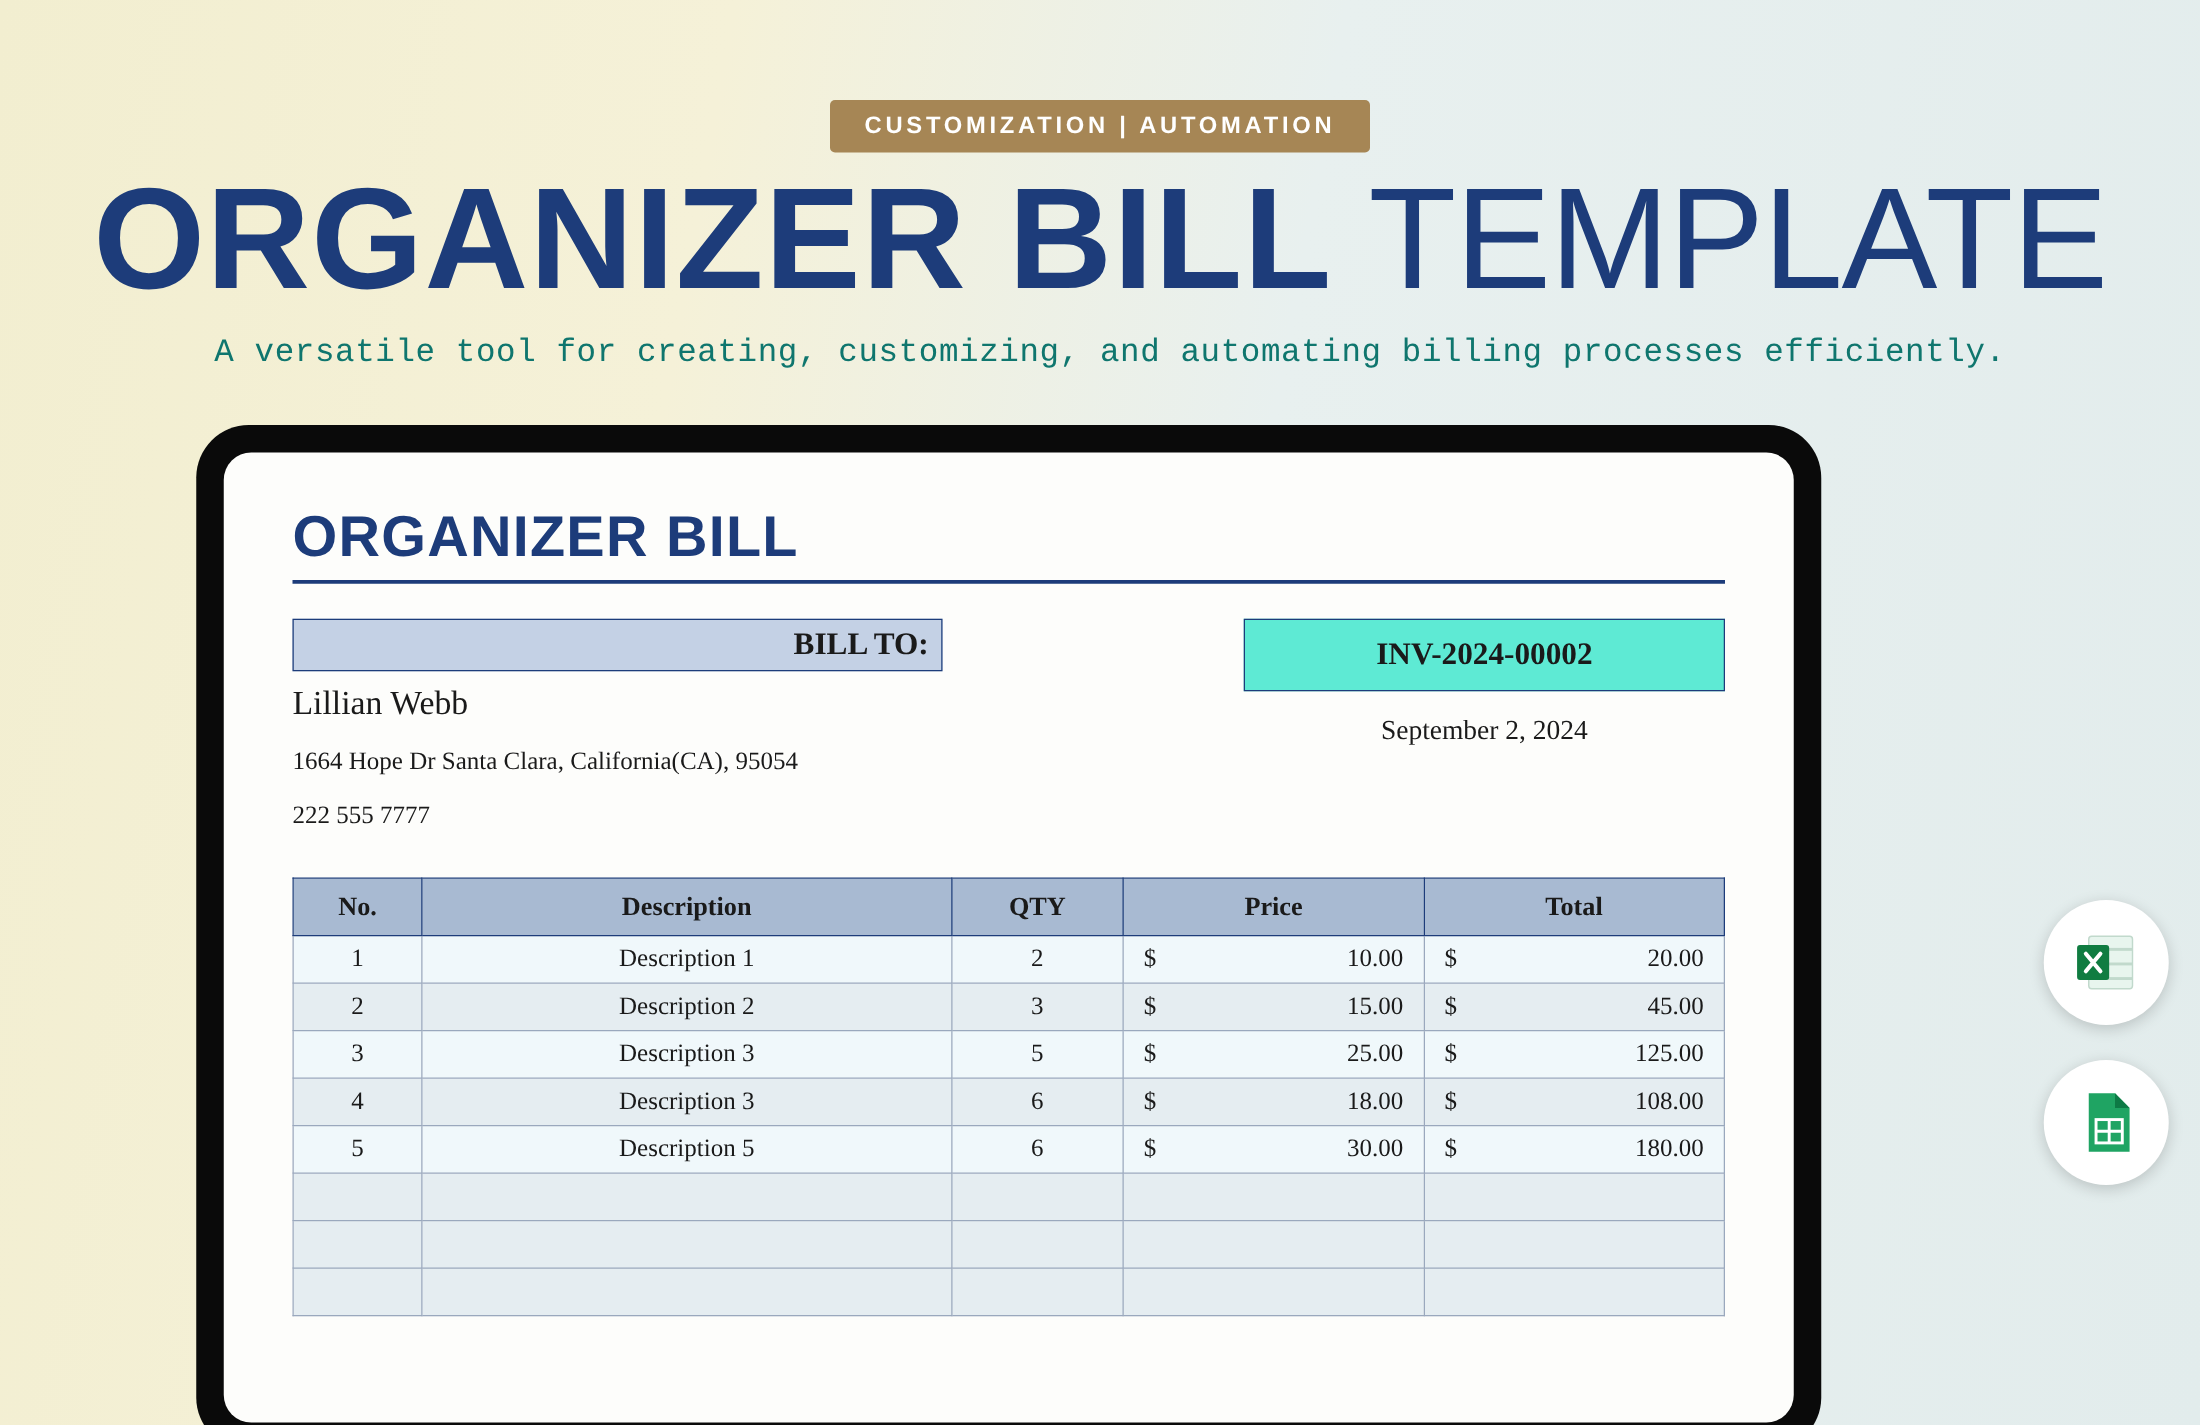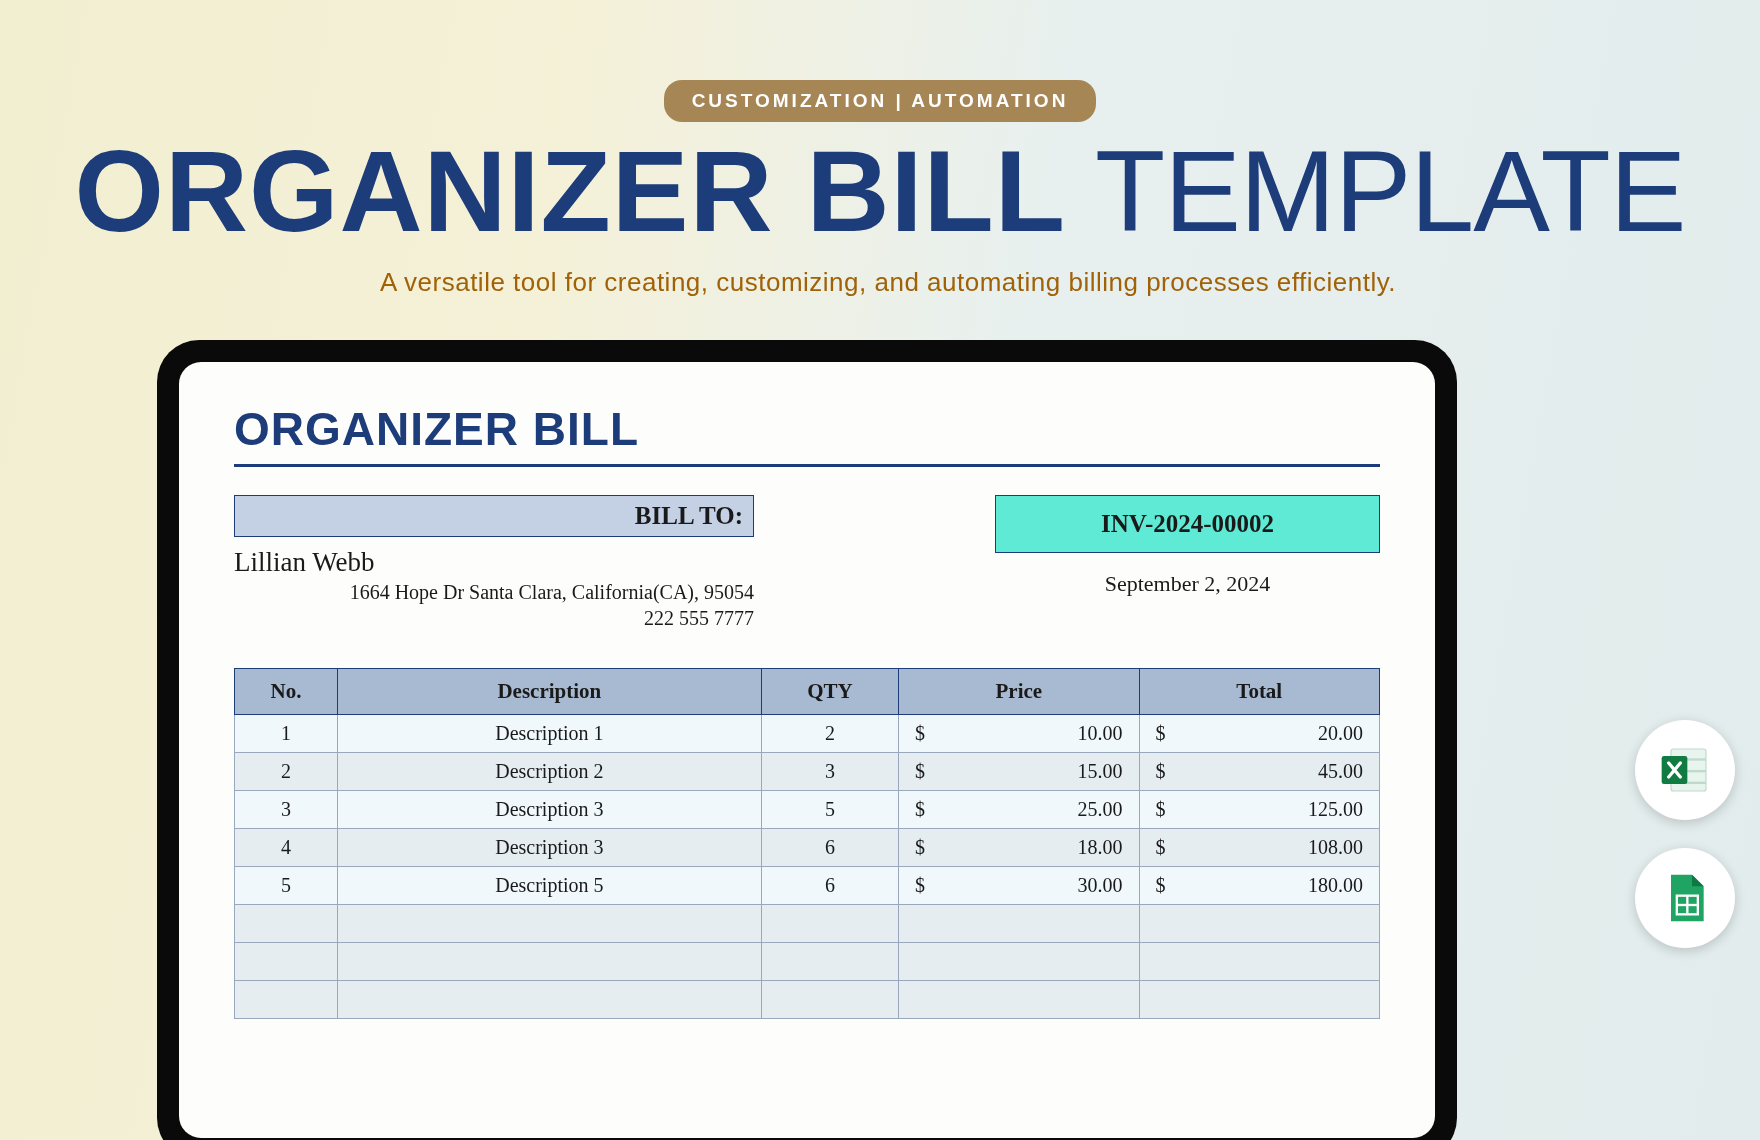--- a/index.html
+++ b/index.html
@@ -17,37 +17,37 @@
 }
 .badge {
   display: inline-block;
   background: #a68655;
   color: #fff;
   font-family: Arial, sans-serif;
   font-weight: 600;
   font-size: 19px;
   letter-spacing: 3px;
   padding: 10px 28px;
-  border-radius: 18px;
+  border-radius: 4px;
 }
 .main-title {
   font-family: 'Arial Narrow', Arial, sans-serif;
   font-weight: 400;
   font-stretch: condensed;
   font-size: 115px;
   letter-spacing: -1px;
   color: #1d3c7a;
   margin-top: 12px;
   line-height: 1;
 }
 .main-title .bold { font-weight: 900; letter-spacing: 1px; }
 .subtitle {
-  font-family: Liberation Sans, sans-serif;
+  font-family: Liberation Mono, monospace;
   font-size: 26px;
-  color: #a16207;
+  color: #0f766e;
   margin-top: 18px;
   letter-spacing: 0.5px;
   margin-left: 16px;
 }
 .tablet-frame {
   position: absolute;
   left: 157px;
   top: 340px;
   width: 1300px;
   height: 820px;
@@ -93,22 +93,21 @@
 .customer-name {
   font-family: Georgia, serif;
   font-size: 27px;
   color: #1a1a1a;
   margin-top: 10px;
 }
 .customer-line {
   font-family: Georgia, serif;
   font-size: 20px;
   color: #1a1a1a;
-  margin-top: 3px;
-  text-align: right;
+  margin-top: 20px;
 }
 .invoice-box {
   width: 385px;
   text-align: center;
 }
 .invoice-number {
   background: #5eead4;
   border: 1.5px solid #1d3c7a;
   padding: 14px 0;
   font-family: Georgia, serif;

